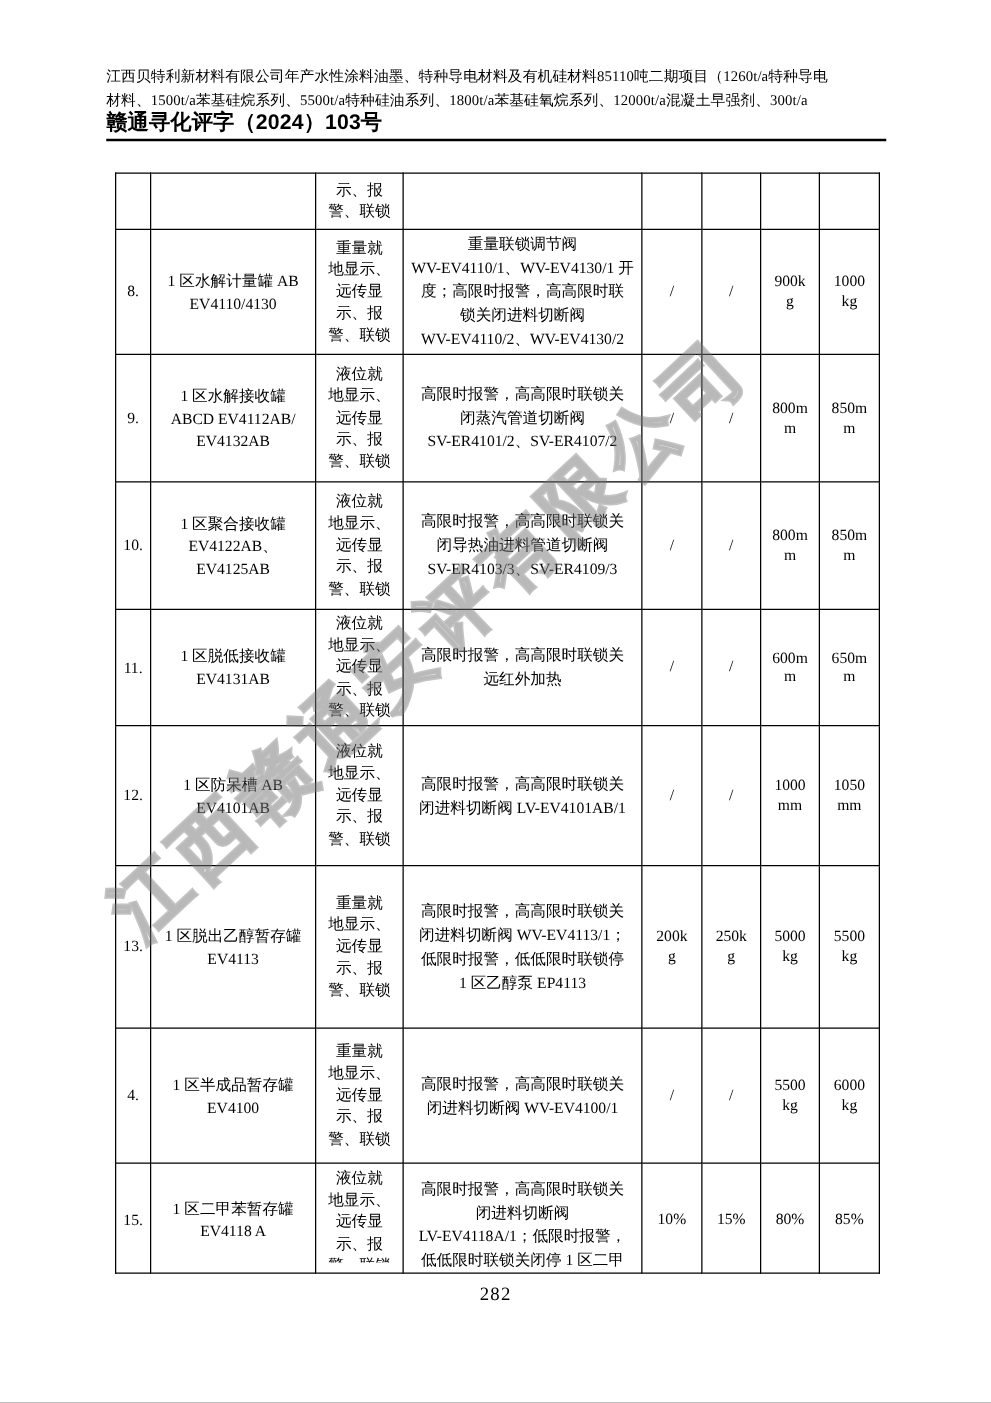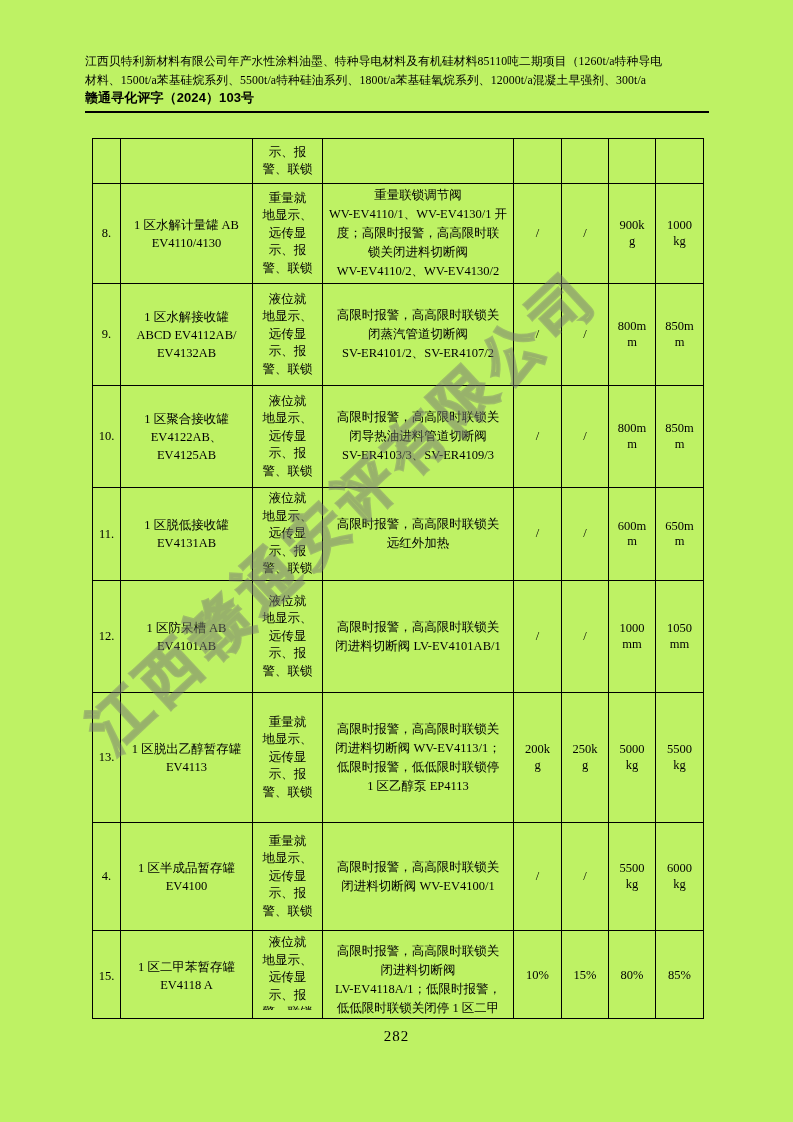--- a/index.html
+++ b/index.html
@@ -1,30 +1,30 @@
 <!DOCTYPE html>
 <html><head>
 <meta charset="utf-8">
 <style>
   html,body { margin:0; padding:0; background:#888; }
   .page {
     position:relative; width:793px; height:1122px; margin:0 auto;
-    background:#bef264; overflow:hidden; color:#000;
+    background:#ffffff; overflow:hidden; color:#000;
     font-family:"Liberation Serif","DejaVu Serif",serif;
   }
   
   .header {
     position:absolute; left:85px; top:52px; width:624px;
     border-bottom:2px solid #000; padding-bottom:3px; overflow:hidden;
   }
   .hdr-line { font-size:11.8px; line-height:18.5px; white-space:nowrap; letter-spacing:0.1px; }
   .hdr-line3 { display:flex; justify-content:space-between; align-items:baseline; }
   .doc-number {
     font-family:"Liberation Sans","DejaVu Sans",sans-serif;
-    font-weight:bold; font-size:13px; white-space:nowrap;
+    font-weight:bold; font-size:17px; white-space:nowrap;
   }
   
   .tbl-wrap { position:absolute; left:92px; top:138px; z-index:1; }
   table.main { border-collapse:collapse; table-layout:fixed; width:611px; }
   table.main td {
     border:1.5px solid #000; padding:0 1px; text-align:center;
     vertical-align:middle; font-size:12.5px; overflow:hidden;
   }
   .pre { white-space:pre-line; }
   .c-name { line-height:18px; }

